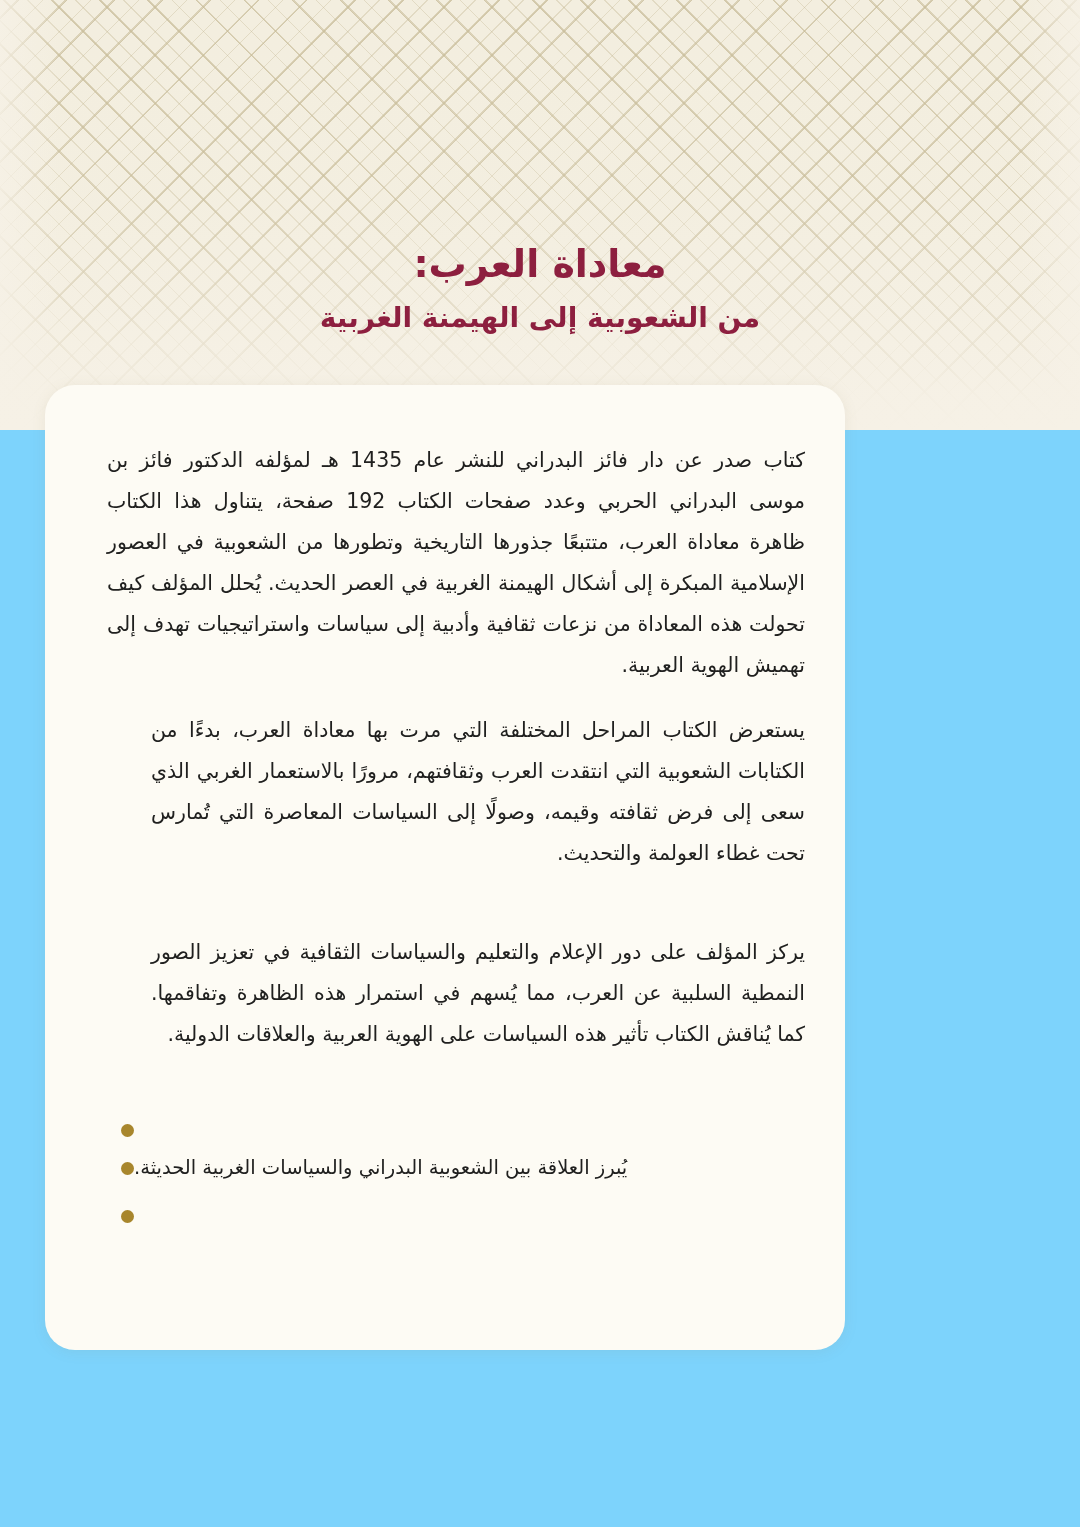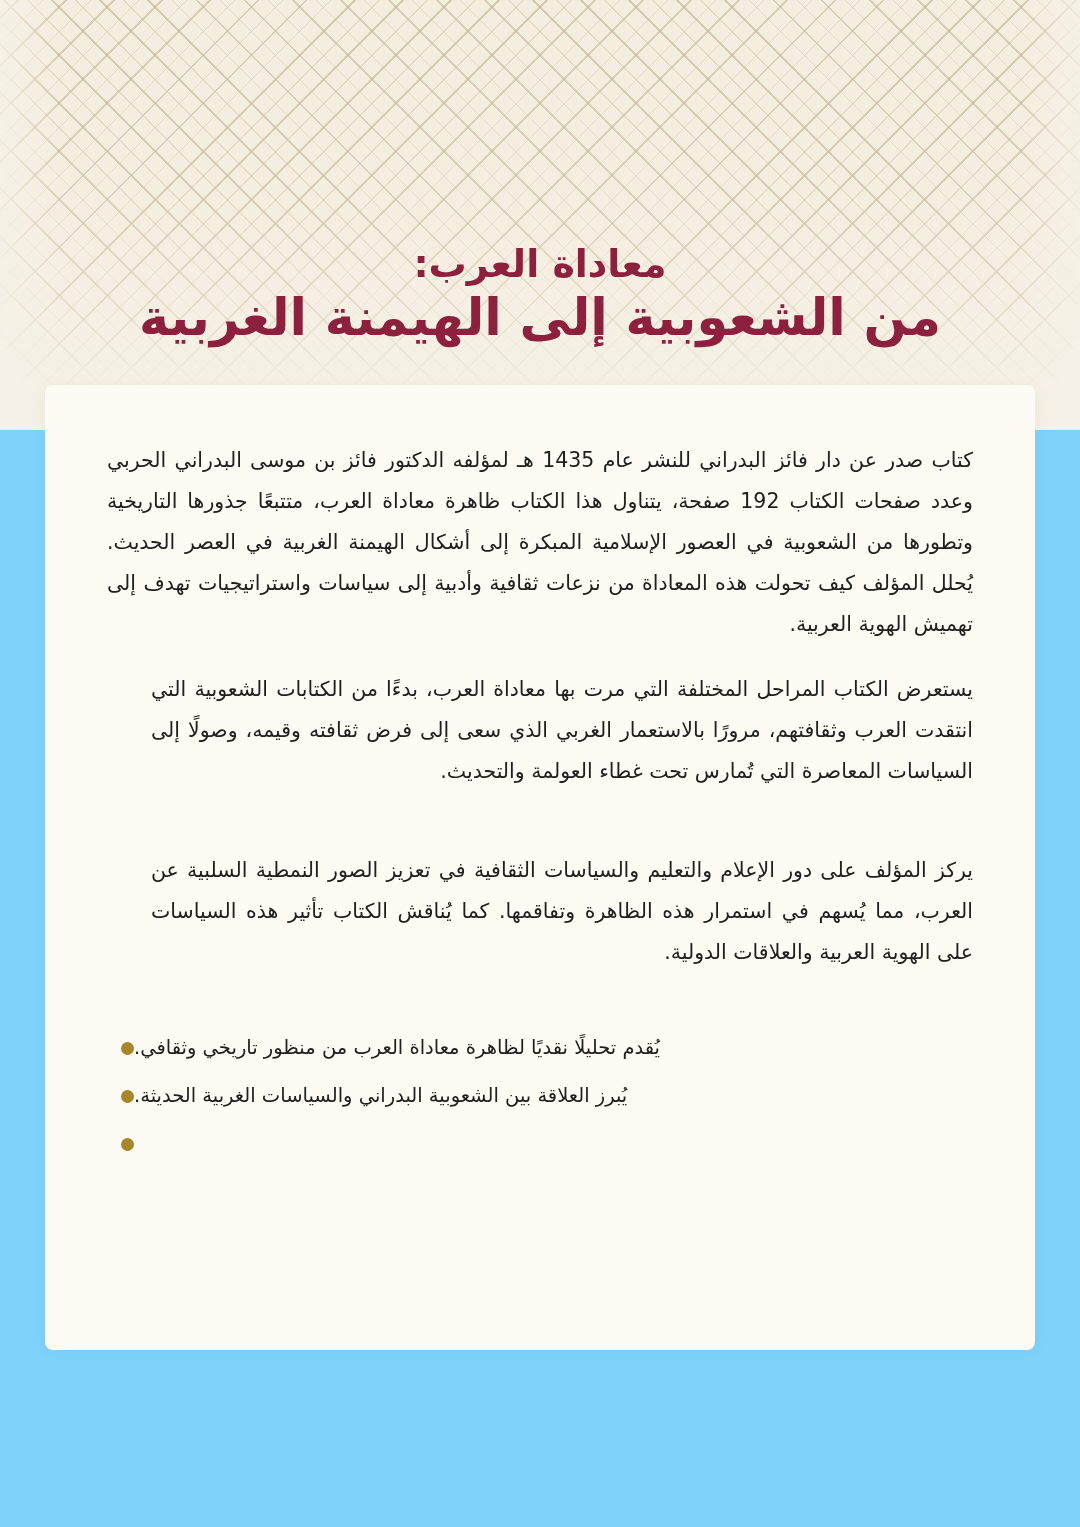--- a/index.html
+++ b/index.html
@@ -79,34 +79,34 @@
     text-align: center;
     z-index: 5;
   }
   .title-line {
     font-family: "DejaVu Sans", sans-serif;
     font-weight: bold;
     color: #8d1f3f;
     letter-spacing: 0px;
   }
   .title-line-1 { font-size: 38px; line-height: 52px; }
-  .title-line-2 { font-size: 51px; line-height: 56px; }
+  .title-line-2 { font-size: 28px; line-height: 56px; }
 
   
   .card {
     position: absolute;
     top: 385px;
     left: 45px;
-    width: 990px;
+    width: 800px;
     height: 965px;
     background: #fdfbf4;
-    border-radius: 8px;
+    border-radius: 30px;
     box-shadow: 0 2px 14px rgba(140,125,90,0.10);
     box-sizing: border-box;
-    padding: 55px 62px 40px 62px;
+    padding: 55px 40px 40px 62px;
     z-index: 4;
   }
 
   .para {
     font-family: "DejaVu Sans", sans-serif;
     font-size: 20.5px;
     line-height: 41px;
     color: #20201f;
     text-align: justify;
     text-align-last: right;
@@ -180,21 +180,20 @@
     <p class="para">كتاب صدر عن دار فائز البدراني للنشر عام 1435 هـ لمؤلفه الدكتور فائز بن موسى البدراني الحربي وعدد صفحات الكتاب 192 صفحة، يتناول هذا الكتاب ظاهرة معاداة العرب، متتبعًا جذورها التاريخية وتطورها من الشعوبية في العصور الإسلامية المبكرة إلى أشكال الهيمنة الغربية في العصر الحديث. يُحلل المؤلف كيف تحولت هذه المعاداة من نزعات ثقافية وأدبية إلى سياسات واستراتيجيات تهدف إلى تهميش الهوية العربية.</p>
 
     <p class="para gap-after">يستعرض الكتاب المراحل المختلفة التي مرت بها معاداة العرب، بدءًا من الكتابات الشعوبية التي انتقدت العرب وثقافتهم، مرورًا بالاستعمار الغربي الذي سعى إلى فرض ثقافته وقيمه، وصولًا إلى السياسات المعاصرة التي تُمارس تحت غطاء العولمة والتحديث.</p>
 
     <p class="para gap-after">يركز المؤلف على دور الإعلام والتعليم والسياسات الثقافية في تعزيز الصور النمطية السلبية عن العرب، مما يُسهم في استمرار هذه الظاهرة وتفاقمها. كما يُناقش الكتاب تأثير هذه السياسات على الهوية العربية والعلاقات الدولية.</p>
 
     <div class="bullets-block">
 
       <ul class="bullets">
         <li class="bullet">
-          <span class="bullet-text">يُقدم تحليلًا نقديًا لظاهرة معاداة العرب من منظور تاريخي وثقافي.</span>
           <span class="bullet-dot"></span>
         </li>
         <li class="bullet">
           <span class="bullet-text">يُبرز العلاقة بين الشعوبية البدراني والسياسات الغربية الحديثة.</span>
           <span class="bullet-dot"></span>
         </li>
         <li class="bullet">
           <span class="bullet-dot"></span>
         </li>
       </ul>

